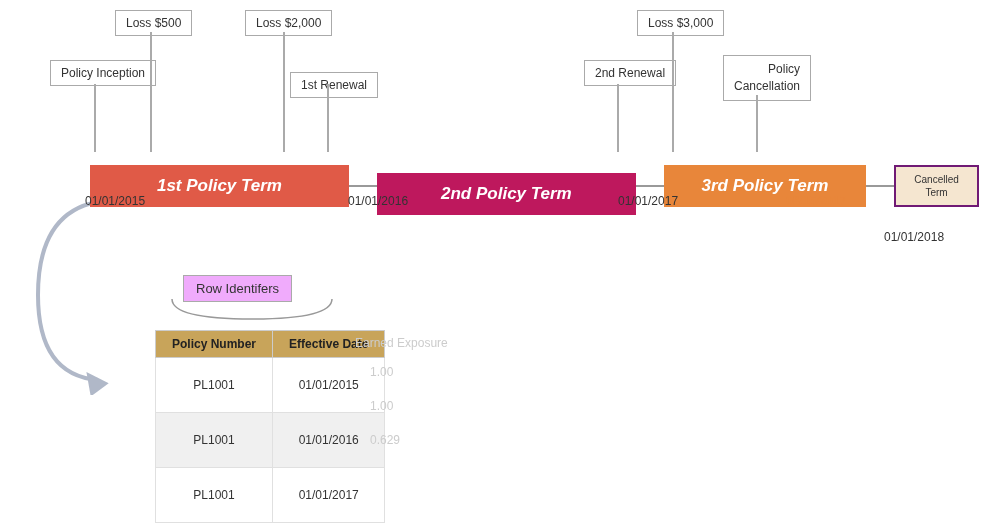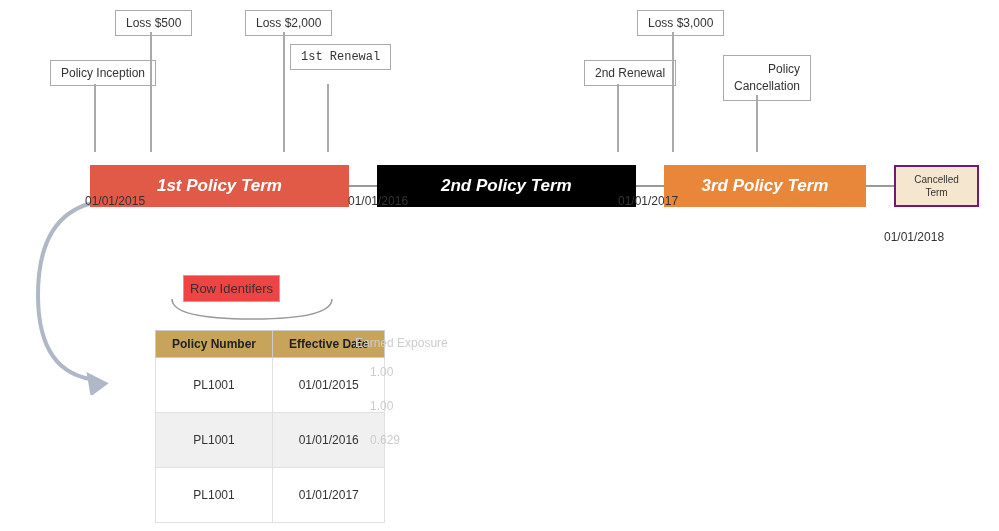--- a/index.html
+++ b/index.html
@@ -53,21 +53,21 @@
       justify-content: center;
       height: 42px;
       font-size: 17px;
       font-weight: bold;
       font-style: italic;
       color: white;
       cursor: default;
     }
 
     .term-bar.red { background: #e05a47; flex: 3.2; }
-    .term-bar.blue { background: #000000; flex: 3.2; }
+    .term-bar.blue { background: #be185d; flex: 3.2; margin-top: 8px; }
     .term-bar.orange { background: #e8863a; flex: 2.5; }
     .term-bar.cancelled {
       background: #f5e6d0;
       color: #333;
       font-size: 10px;
       font-weight: normal;
       font-style: normal;
       text-align: center;
       line-height: 1.3;
       border: 2px solid #701a75;
@@ -91,23 +91,23 @@
       position: absolute;
       width: 1.5px;
       background: #aaa;
     }
 
     
     .row-identifiers-box {
       position: absolute;
       top: 275px;
       left: 183px;
-      background: #ef4444;
+      background: #f0abfc;
       border: 1.5px solid #aaa;
-      padding: 5px 6px;
+      padding: 5px 12px;
       font-size: 13px;
       color: #333;
     }
 
     
     .data-table {
       position: absolute;
       top: 330px;
       left: 155px;
       border-collapse: collapse;
@@ -179,21 +179,21 @@
   </div>
 
   <div class="event-label" style="top:10px; left:115px;">Loss $500</div>
 
   <div class="event-label" style="top:10px; left:245px;">Loss $2,000</div>
 
   <div class="event-label" style="top:10px; left:637px;">Loss $3,000</div>
 
   <div class="event-label" style="top:60px; left:50px;">Policy Inception</div>
 
-  <div class="event-label" style="top:44px; left:290px;font-family:Liberation Mono, monospace;">1st Renewal</div>
+  <div class="event-label" style="top:72px; left:290px;">1st Renewal</div>
 
   <div class="event-label" style="top:60px; left:584px;">2nd Renewal</div>
 
   <div class="event-label" style="top:55px; left:723px; text-align:right; line-height:1.4;">Policy<br>Cancellation</div>
 
   <div class="connector" style="top:32px; left:150px; height:120px;"></div>
 
   <div class="connector" style="top:32px; left:283px; height:120px;"></div>
 
   <div class="connector" style="top:32px; left:672px; height:120px;"></div>

